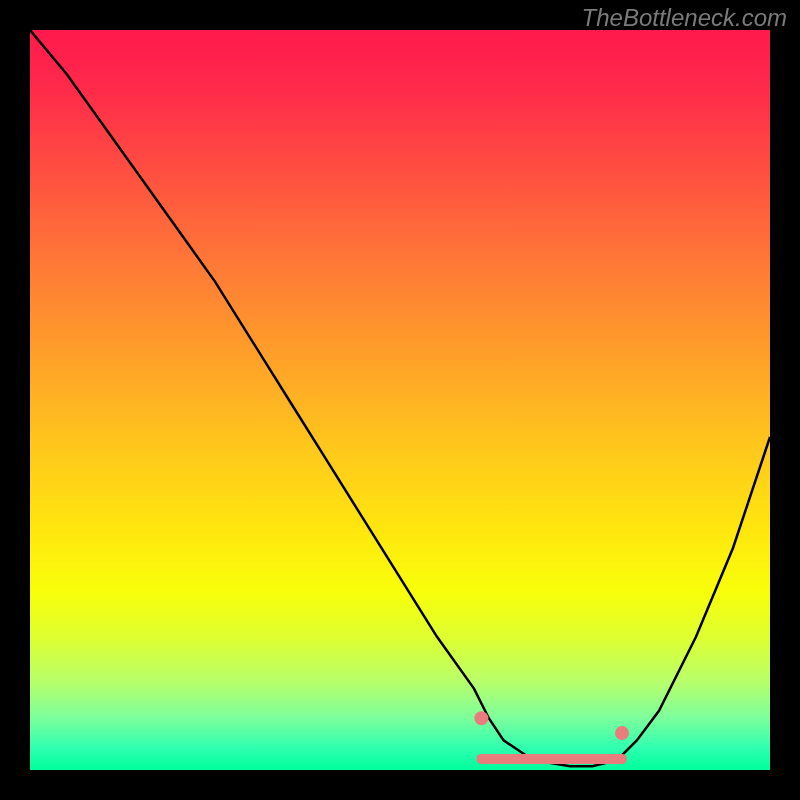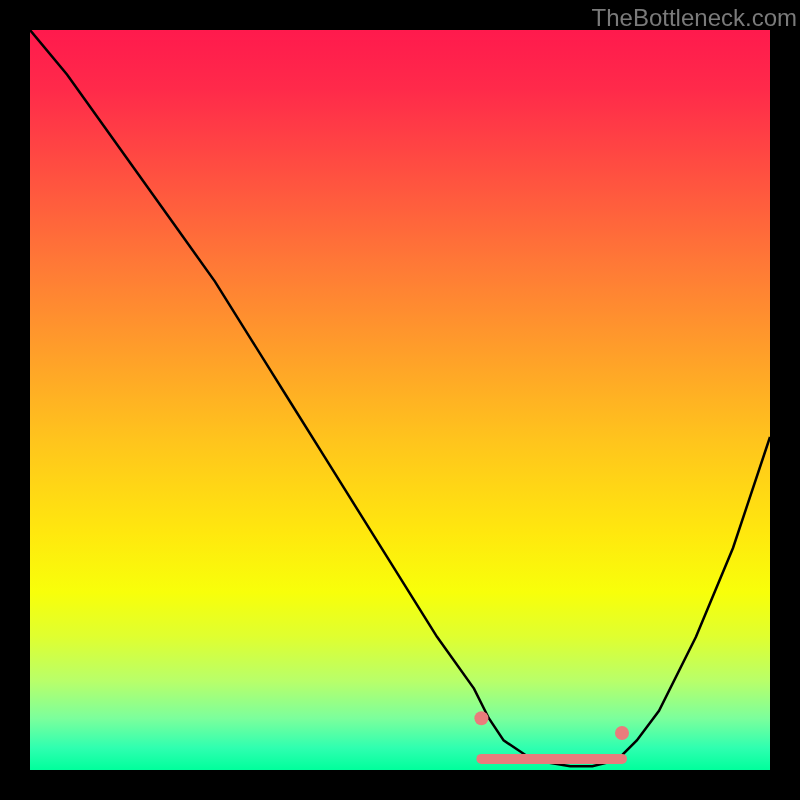--- a/index.html
+++ b/index.html
@@ -1,18 +1,18 @@
 <!DOCTYPE html>
 <html><head>
   <meta charset="utf-8">
   <style>
     * { margin: 0; padding: 0; box-sizing: border-box; }
     html, body { width: 800px; height: 800px; overflow: hidden; }
     .container { width: 800px; height: 800px; background: #000; position: relative; }
-    .watermark { position: absolute; top: 4px; right: 3px; color: #7a7a7a; font-family: Arial, sans-serif; font-size: 24px; font-weight: 500; }
+    .watermark { position: absolute; top: 4px; right: 13px; color: #7a7a7a; font-family: Arial, sans-serif; font-size: 24px; font-weight: 500; font-style: italic; }
     .plot-area { position: absolute; left: 30px; top: 30px; width: 740px; height: 740px; }
     .gradient-bg { position: absolute; inset: 0; background: linear-gradient(to bottom,
         #ff1a4d 0%,
         #ff2a4a 8%,
         #ff5240 20%,
         #ff7a36 32%,
         #ffa029 44%,
         #ffc61c 56%,
         #ffe80e 68%,
         #f8ff0a 76%,

